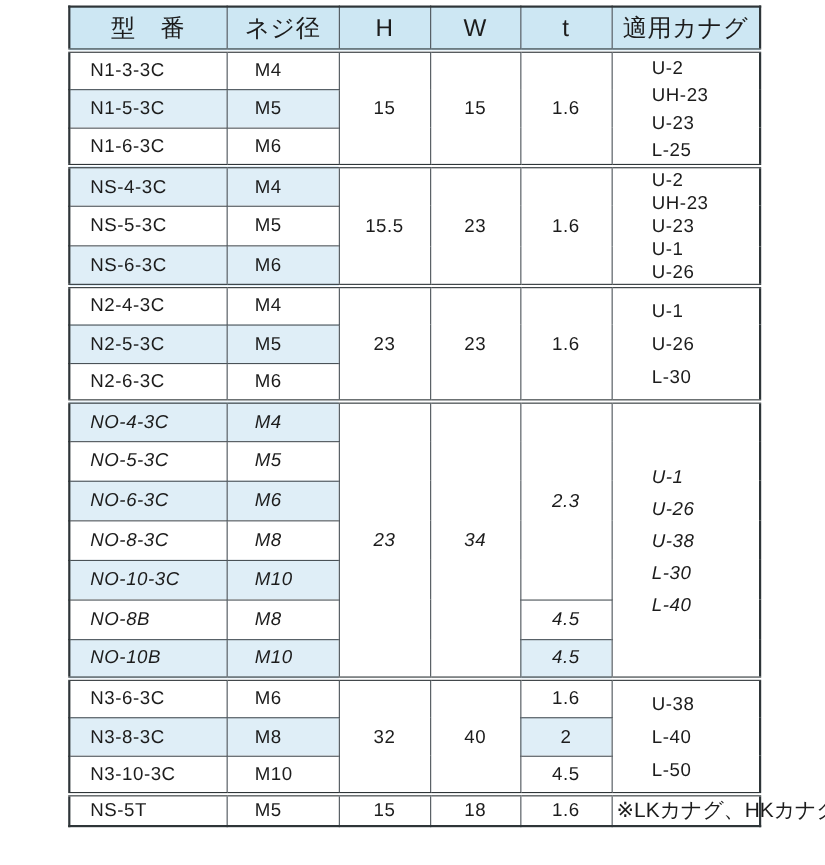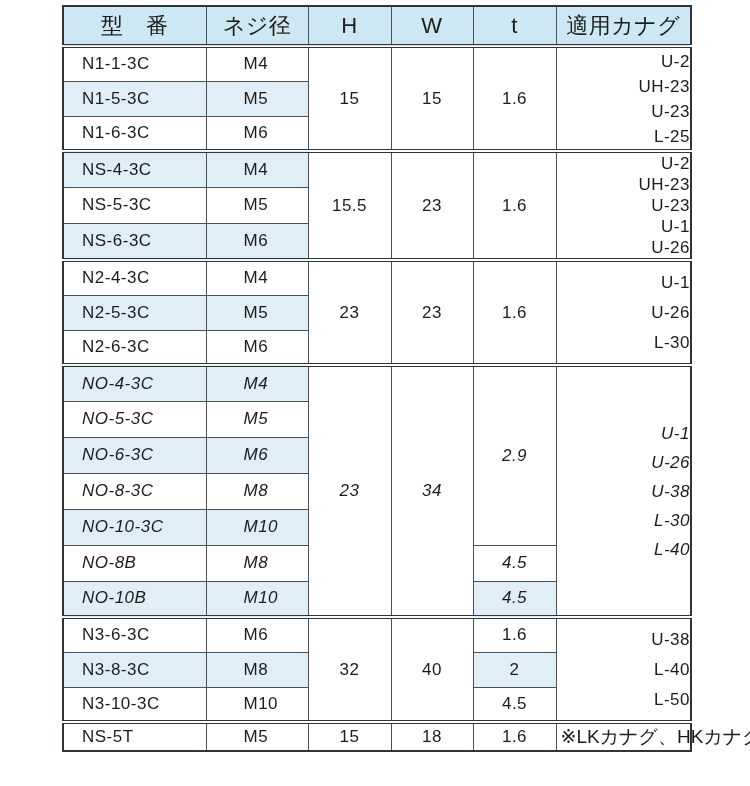--- a/index.html
+++ b/index.html
@@ -42,24 +42,24 @@
   tbody > tr:first-child > td {
     border-top: 4px double #2e3538;
   }
   tbody:first-of-type > tr:first-child > td {
     border-top: none;
   }
   tr { height: 35px; }
   tbody.g4 tr { height: 36px; font-style: italic; }
   tbody.g6 tr { height: 26px; margin-top: 40px; }
   td.c-model { text-align: left; padding-left: 18px; }
-  td.c-screw { text-align: left; padding-left: 37px; }
+  td.c-screw { text-align: left; padding-left: 25px; }
   td.c-num   { text-align: center; }
   td.c-fit   {
-    text-align: right;
+    text-align: left;
     padding-left: 36px;
     white-space: pre-line;
     vertical-align: middle;
   }
   tbody.g1 td.c-fit { line-height: 25px; }
   tbody.g2 td.c-fit { line-height: 21px; }
   tbody.g3 td.c-fit { line-height: 30px; }
   tbody.g4 td.c-fit { line-height: 29px; }
   tbody.g5 td.c-fit { line-height: 30px; }
   td.c-note {
@@ -90,21 +90,21 @@
         <th>ネジ径</th>
         <th>H</th>
         <th>W</th>
         <th>t</th>
         <th>適用カナグ</th>
       </tr>
     </thead>
 
     <tbody class="g1">
       <tr>
-        <td class="c-model">N1-1-3C</td>
+        <td class="c-model">N1-3-3C</td>
         <td class="c-screw">M4</td>
         <td class="c-num" rowspan="3">15</td>
         <td class="c-num" rowspan="3">15</td>
         <td class="c-num" rowspan="3">1.6</td>
         <td class="c-fit" rowspan="3">U-2
 UH-23
 U-23
 L-25</td>
       </tr>
       <tr>
@@ -160,21 +160,21 @@
         <td class="c-screw">M6</td>
       </tr>
     </tbody>
 
     <tbody class="g4">
       <tr>
         <td class="c-model hl">NO-4-3C</td>
         <td class="c-screw hl">M4</td>
         <td class="c-num" rowspan="7">23</td>
         <td class="c-num" rowspan="7">34</td>
-        <td class="c-num" rowspan="5">2.9</td>
+        <td class="c-num" rowspan="5">2.3</td>
         <td class="c-fit" rowspan="7">U-1
 U-26
 U-38
 L-30
 L-40</td>
       </tr>
       <tr>
         <td class="c-model">NO-5-3C</td>
         <td class="c-screw">M5</td>
       </tr>

